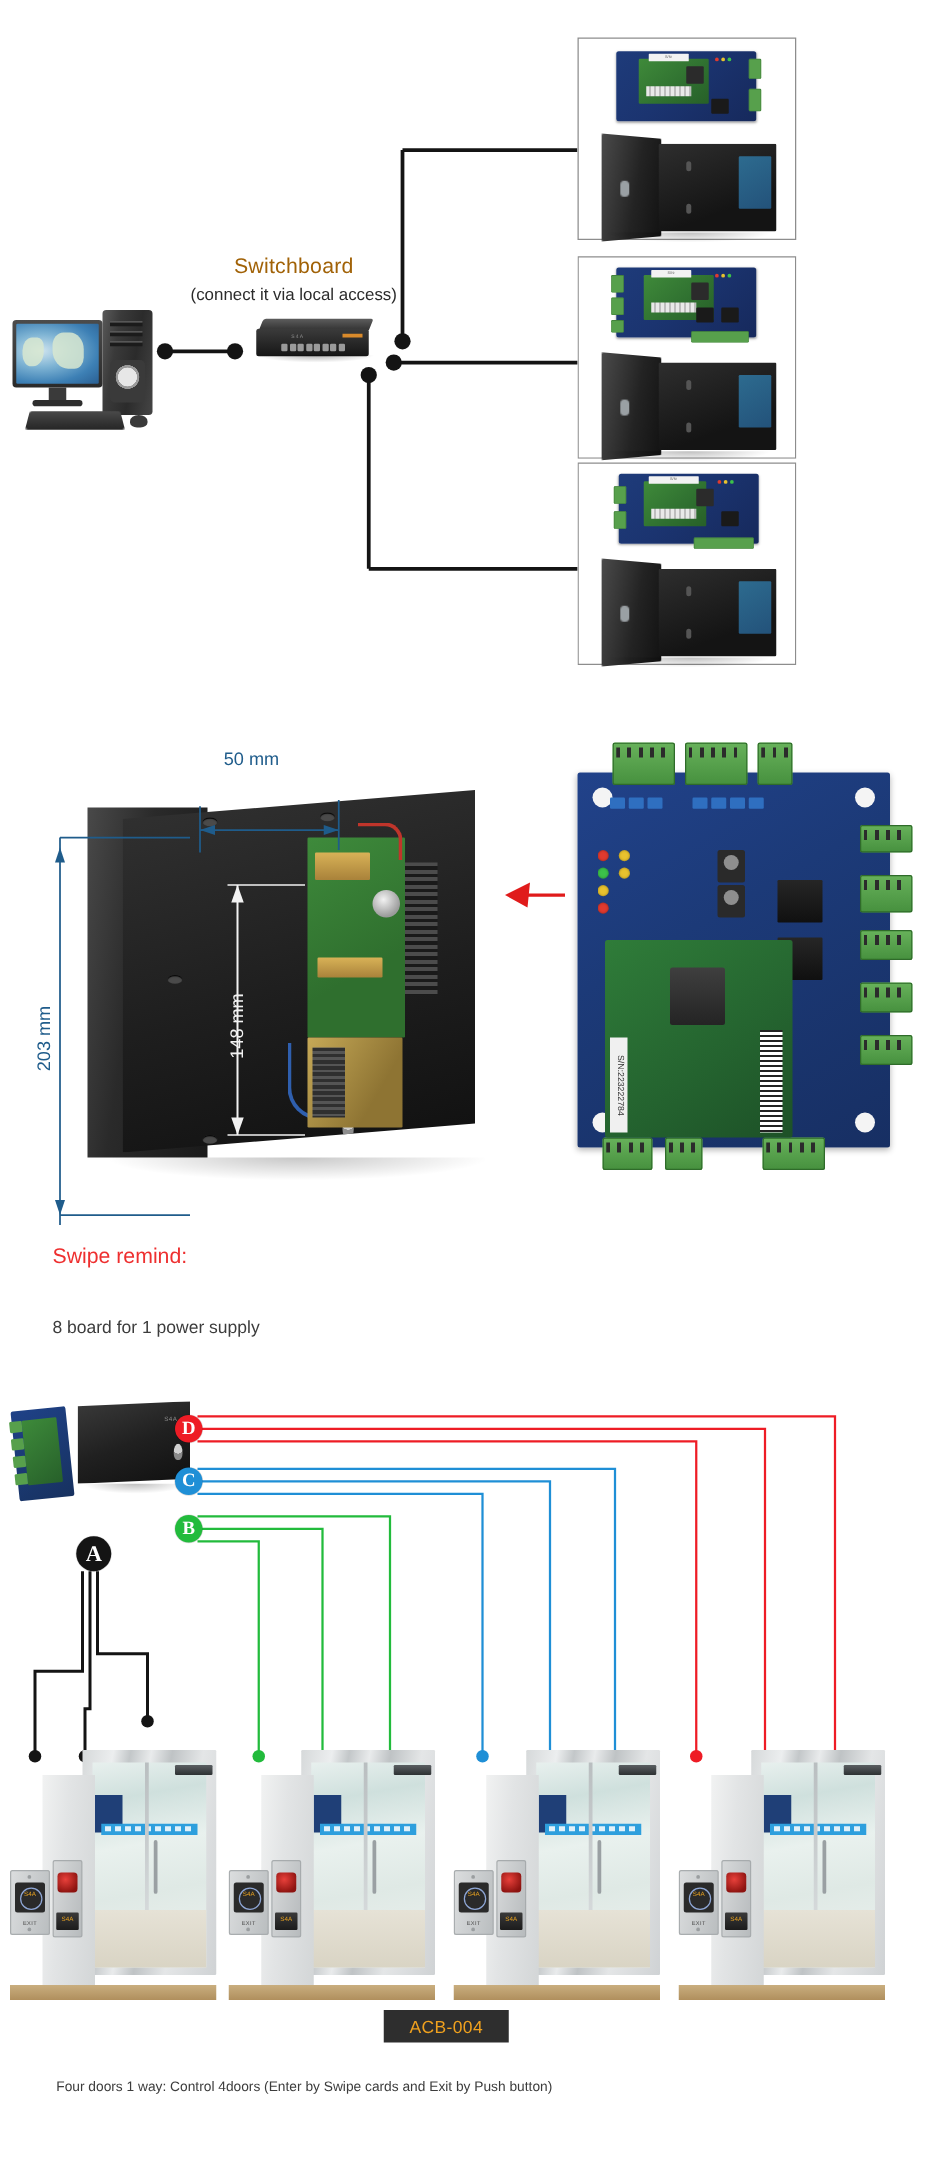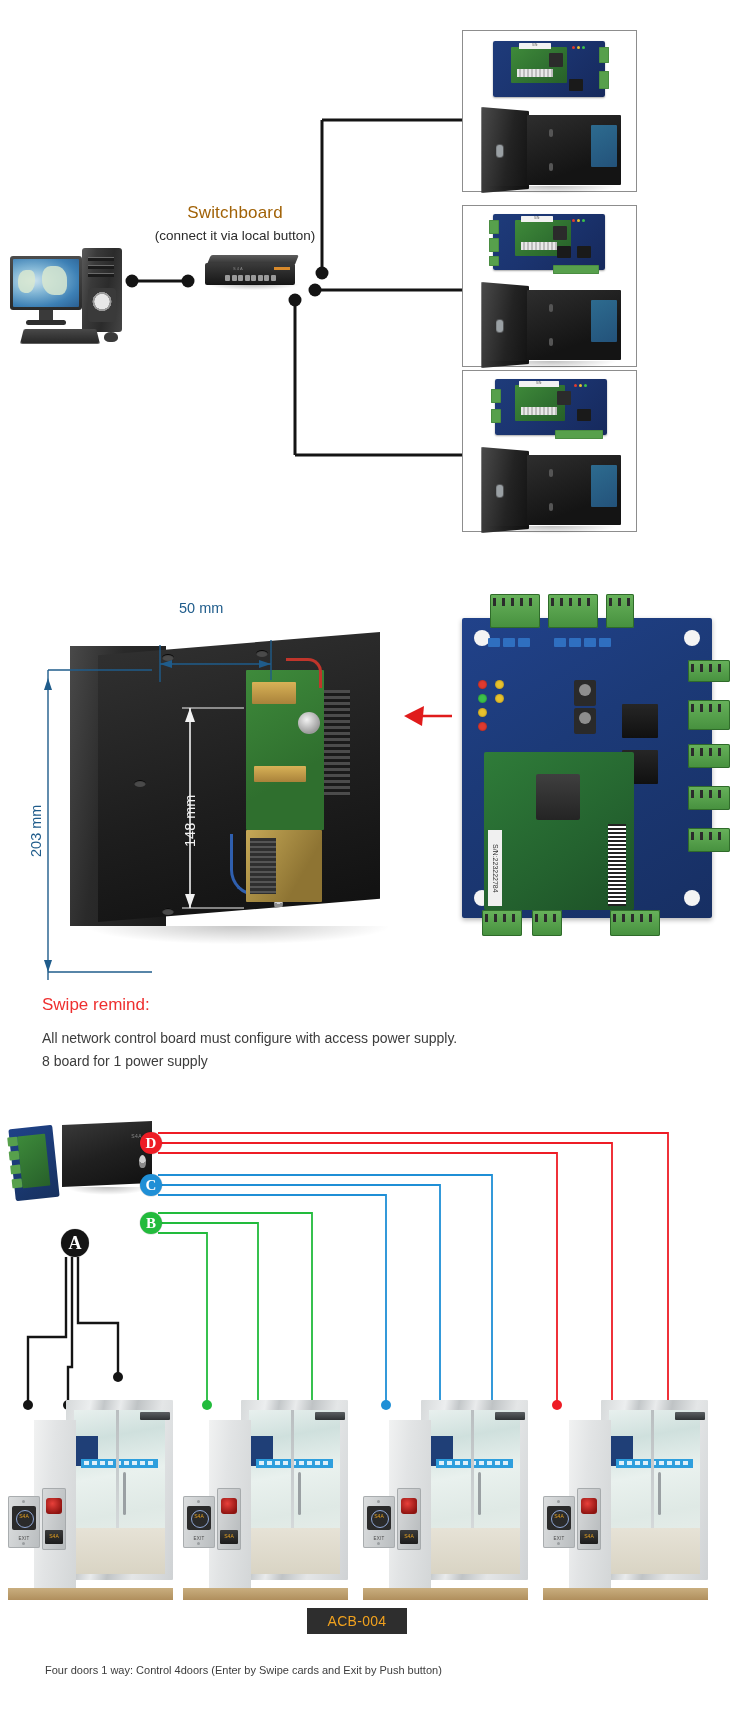--- a/index.html
+++ b/index.html
@@ -490,21 +490,21 @@
 
     <line x1="315" y1="290" x2="462" y2="290" stroke="#141414" stroke-width="3"></line>
     <circle cx="315" cy="290" r="6.5" fill="#141414"></circle>
 
     <line x1="295" y1="300" x2="295" y2="455" stroke="#141414" stroke-width="3"></line>
     <line x1="295" y1="455" x2="462" y2="455" stroke="#141414" stroke-width="3"></line>
     <circle cx="295" cy="300" r="6.5" fill="#141414"></circle>
   </svg>
 
   <div class="sb-title">Switchboard</div>
-  <div class="sb-sub">(connect it via local button)</div>
+  <div class="sb-sub">(connect it via local access)</div>
 
   <div class="pc">
     <div class="pc-monitor">
         <div class="pc-screen"></div>
       </div>
     <div class="pc-neck"></div>
     <div class="pc-base"></div>
     <div class="pc-tower">
       <div class="bay b1"></div>
         <div class="bay b2"></div>
@@ -735,21 +735,20 @@
     <div class="daughter">
       <div class="eth"></div>
       <div class="sn">S/N:223222784</div>
       <div class="barcode"></div>
     </div>
   </div>
 </div>
 
 <div id="sec-remind">
   <div class="remind-title">Swipe remind:</div>
-  <div class="remind-l1">All network control board must configure with access power supply.</div>
   <div class="remind-l2">8 board for 1 power supply</div>
 </div>
 
 <div id="sec-doors">
 
   <div class="mini-ctrl">
     <div class="g"></div>
     <div class="t" style="top:8px;"></div>
     <div class="t" style="top:22px;"></div>
     <div class="t" style="top:36px;"></div>

